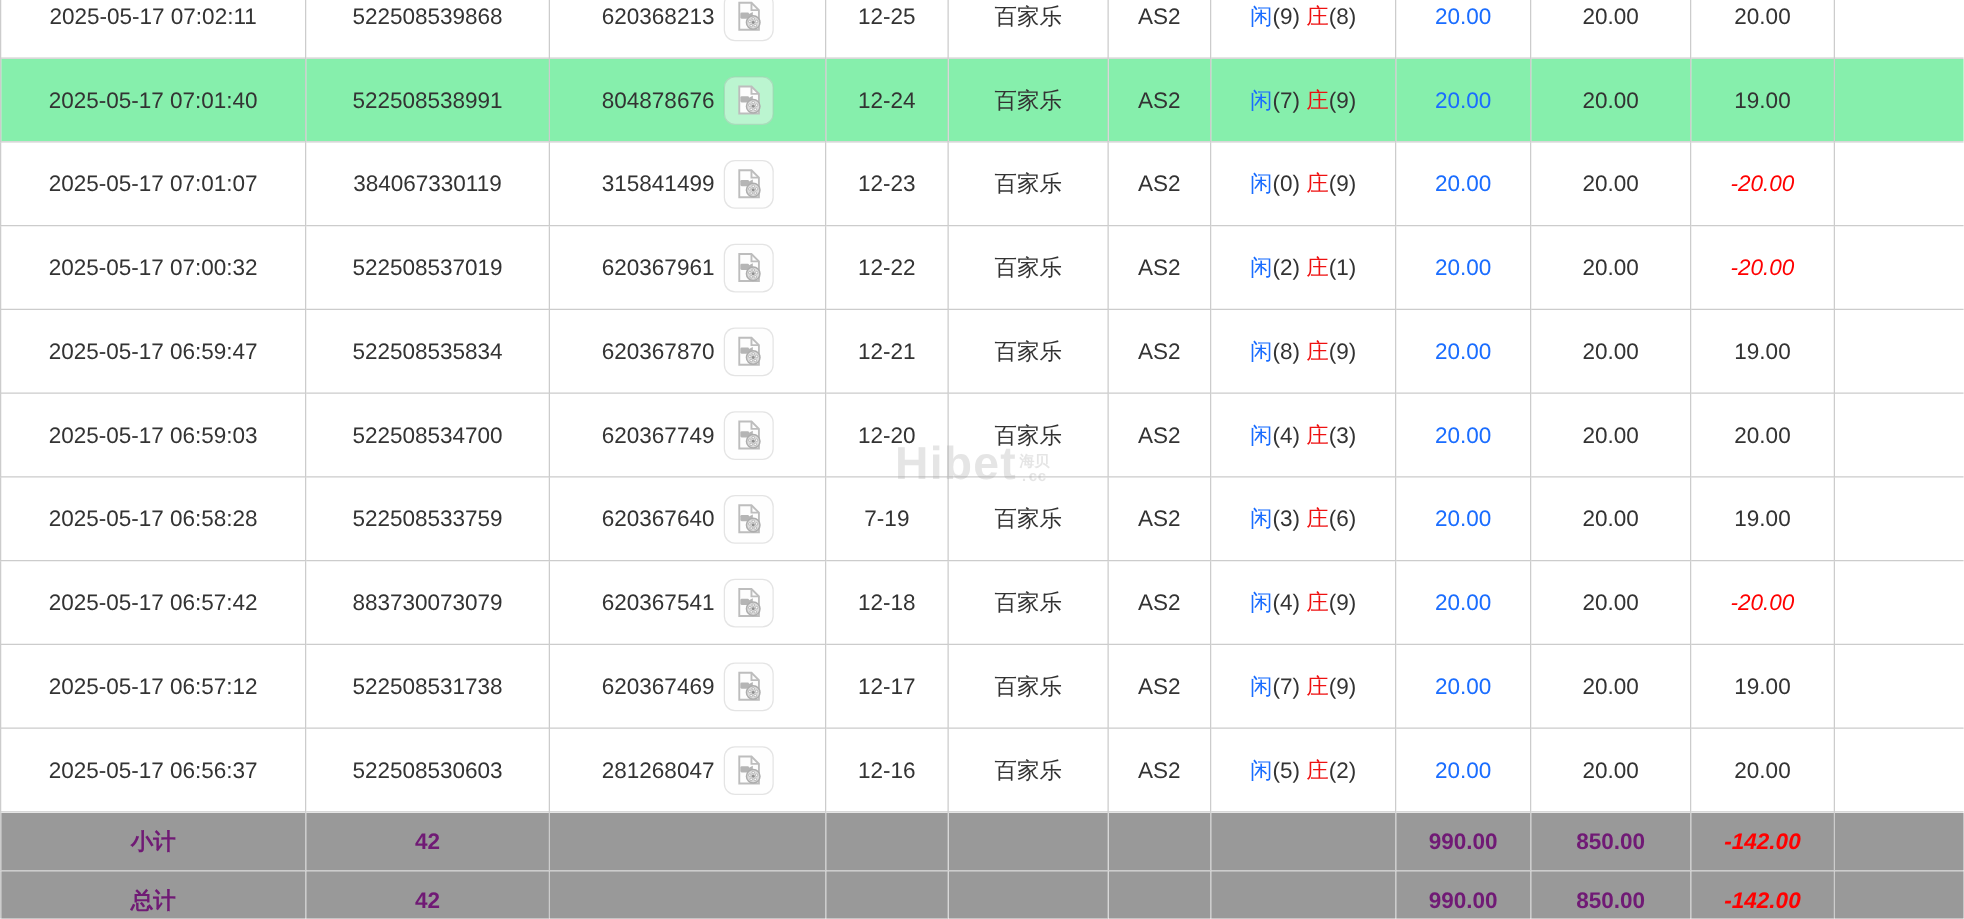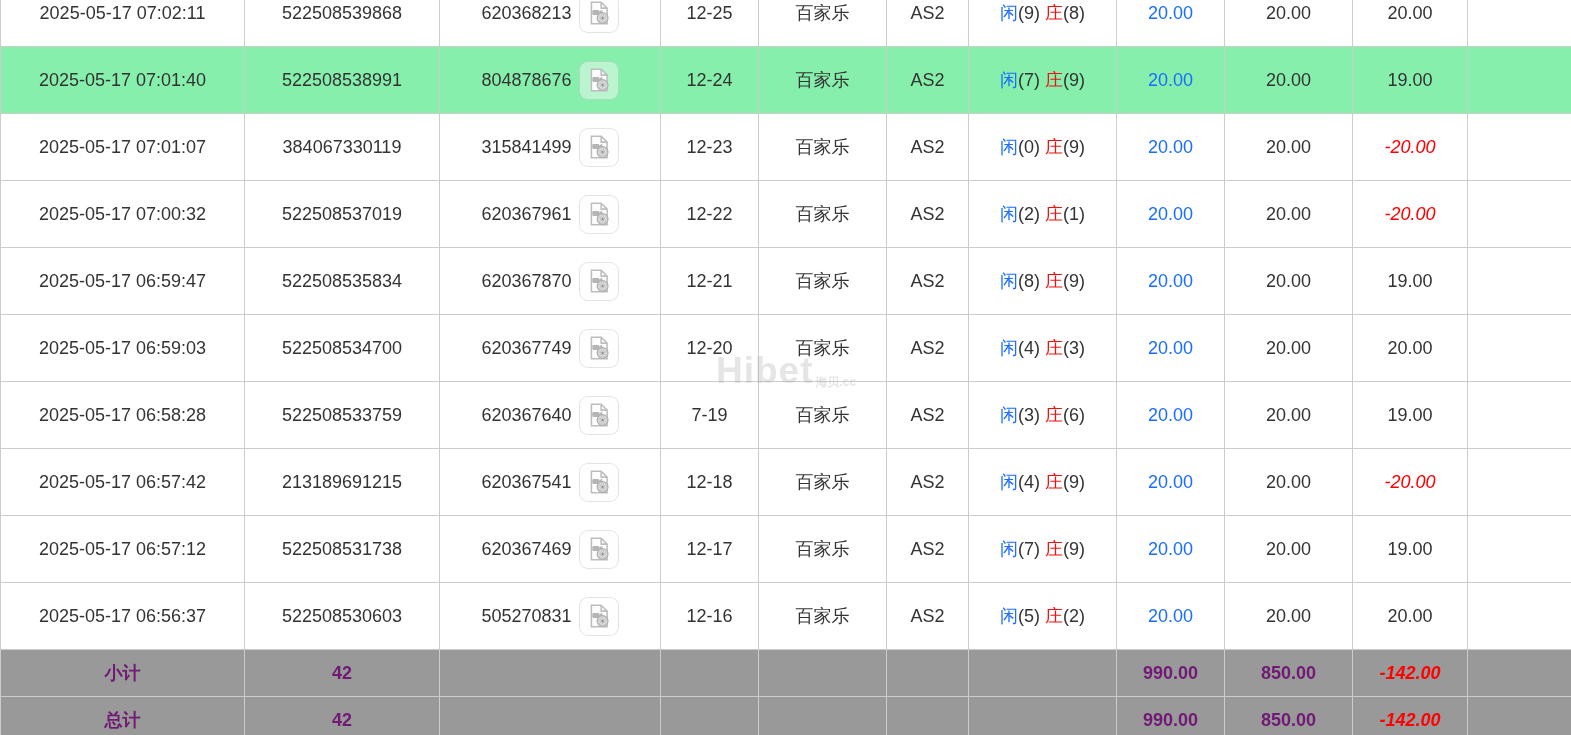--- a/index.html
+++ b/index.html
@@ -30,21 +30,21 @@
   tr.summary { height:47px; }
   tr.summary td {
     background:#999999; color:#701a75; font-weight:bold; border-color:#cccccc;
   }
   .watermark {
     position:absolute; left:716px; top:352px; z-index:5; pointer-events:none;
     display:flex; align-items:flex-end; color:rgba(160,160,160,0.28);
     font-weight:bold; line-height:1;
   }
   .watermark .brand { font-size:37px; letter-spacing:1px; }
-  .watermark .suffix { display:flex; font-size:12px; line-height:1.05; margin-left:2px; margin-top:8px; letter-spacing:0; }
+  .watermark .suffix { display:flex; flex-direction:column; font-size:12px; line-height:1.05; margin-left:2px; margin-top:8px; letter-spacing:0;font-family:Liberation Mono, monospace; }
 </style>
 </head>
 <body>
 
 <div class="viewport">
 
   <div class="watermark">
     <span class="brand">Hibet</span>
     <span class="suffix">
       <span>海贝</span>
@@ -328,21 +328,21 @@
       <td>
         <a class="amount-link">20.00</a>
       </td>
       <td>20.00</td>
       <td>19.00</td>
       <td></td>
     </tr>
 
     <tr class="data-row">
       <td>2025-05-17 06:57:42</td>
-      <td>213189691215</td>
+      <td>883730073079</td>
       <td>
         <span class="round-wrap">
           <span>620367541</span>
           <button class="video-btn">
             <svg width="26" height="26" viewBox="0 0 24 24">
               <path d="M5 2 H14 L19.5 7.5 V22 H5 Z" fill="#fdfdfd" stroke="#bdbdbd" stroke-width="1.4"></path>
               <path d="M14 2 V7.5 H19.5" fill="none" stroke="#bdbdbd" stroke-width="1.4"></path>
               <rect x="5.8" y="9.2" width="6.4" height="4.6" rx="1" fill="#b5b5b5"></rect>
               <path d="M12.2 10.4 L15 8.9 V14.1 L12.2 12.6 Z" fill="#b5b5b5"></path>
               <circle cx="15.3" cy="16.6" r="5" fill="#dcdcdc" stroke="#adadad" stroke-width="1.1"></circle>
@@ -407,21 +407,21 @@
       <td>20.00</td>
       <td>19.00</td>
       <td></td>
     </tr>
 
     <tr class="data-row">
       <td>2025-05-17 06:56:37</td>
       <td>522508530603</td>
       <td>
         <span class="round-wrap">
-          <span>505270831</span>
+          <span>281268047</span>
           <button class="video-btn">
             <svg width="26" height="26" viewBox="0 0 24 24">
               <path d="M5 2 H14 L19.5 7.5 V22 H5 Z" fill="#fdfdfd" stroke="#bdbdbd" stroke-width="1.4"></path>
               <path d="M14 2 V7.5 H19.5" fill="none" stroke="#bdbdbd" stroke-width="1.4"></path>
               <rect x="5.8" y="9.2" width="6.4" height="4.6" rx="1" fill="#b5b5b5"></rect>
               <path d="M12.2 10.4 L15 8.9 V14.1 L12.2 12.6 Z" fill="#b5b5b5"></path>
               <circle cx="15.3" cy="16.6" r="5" fill="#dcdcdc" stroke="#adadad" stroke-width="1.1"></circle>
               <circle cx="15.3" cy="16.6" r="1.1" fill="#909090"></circle>
               <circle cx="15.3" cy="13.9" r="0.95" fill="#fafafa" stroke="#a0a0a0" stroke-width="0.5"></circle>
               <circle cx="12.8" cy="15.8" r="0.95" fill="#fafafa" stroke="#a0a0a0" stroke-width="0.5"></circle>

